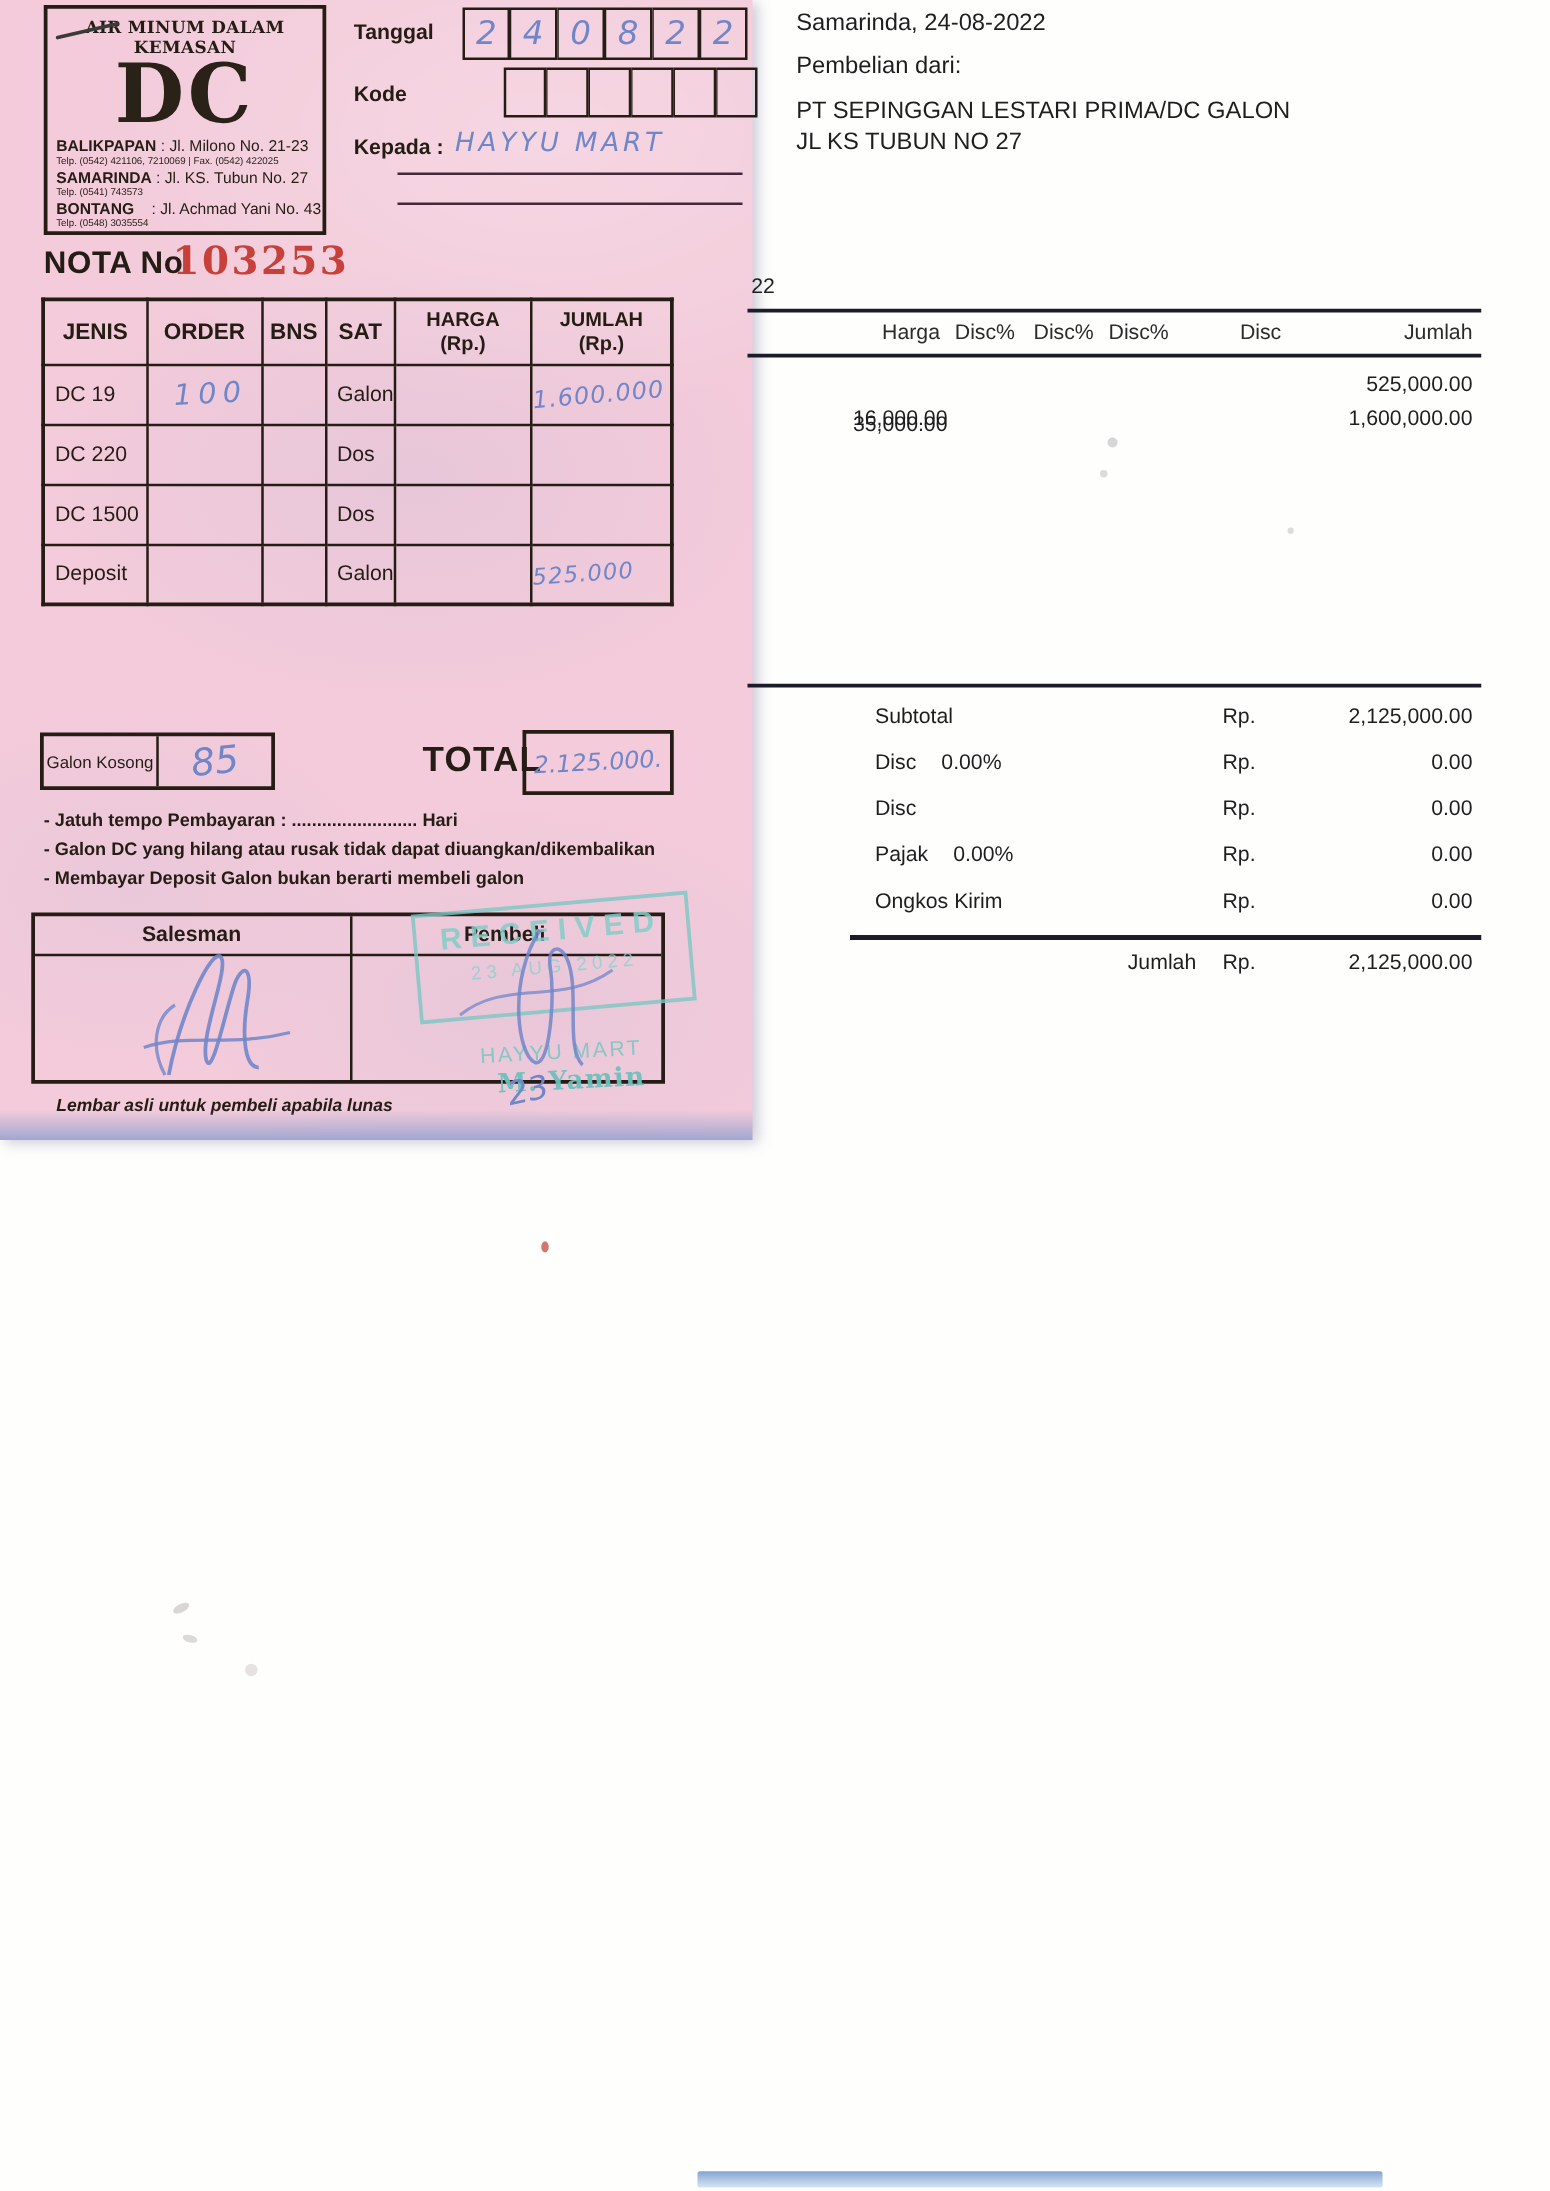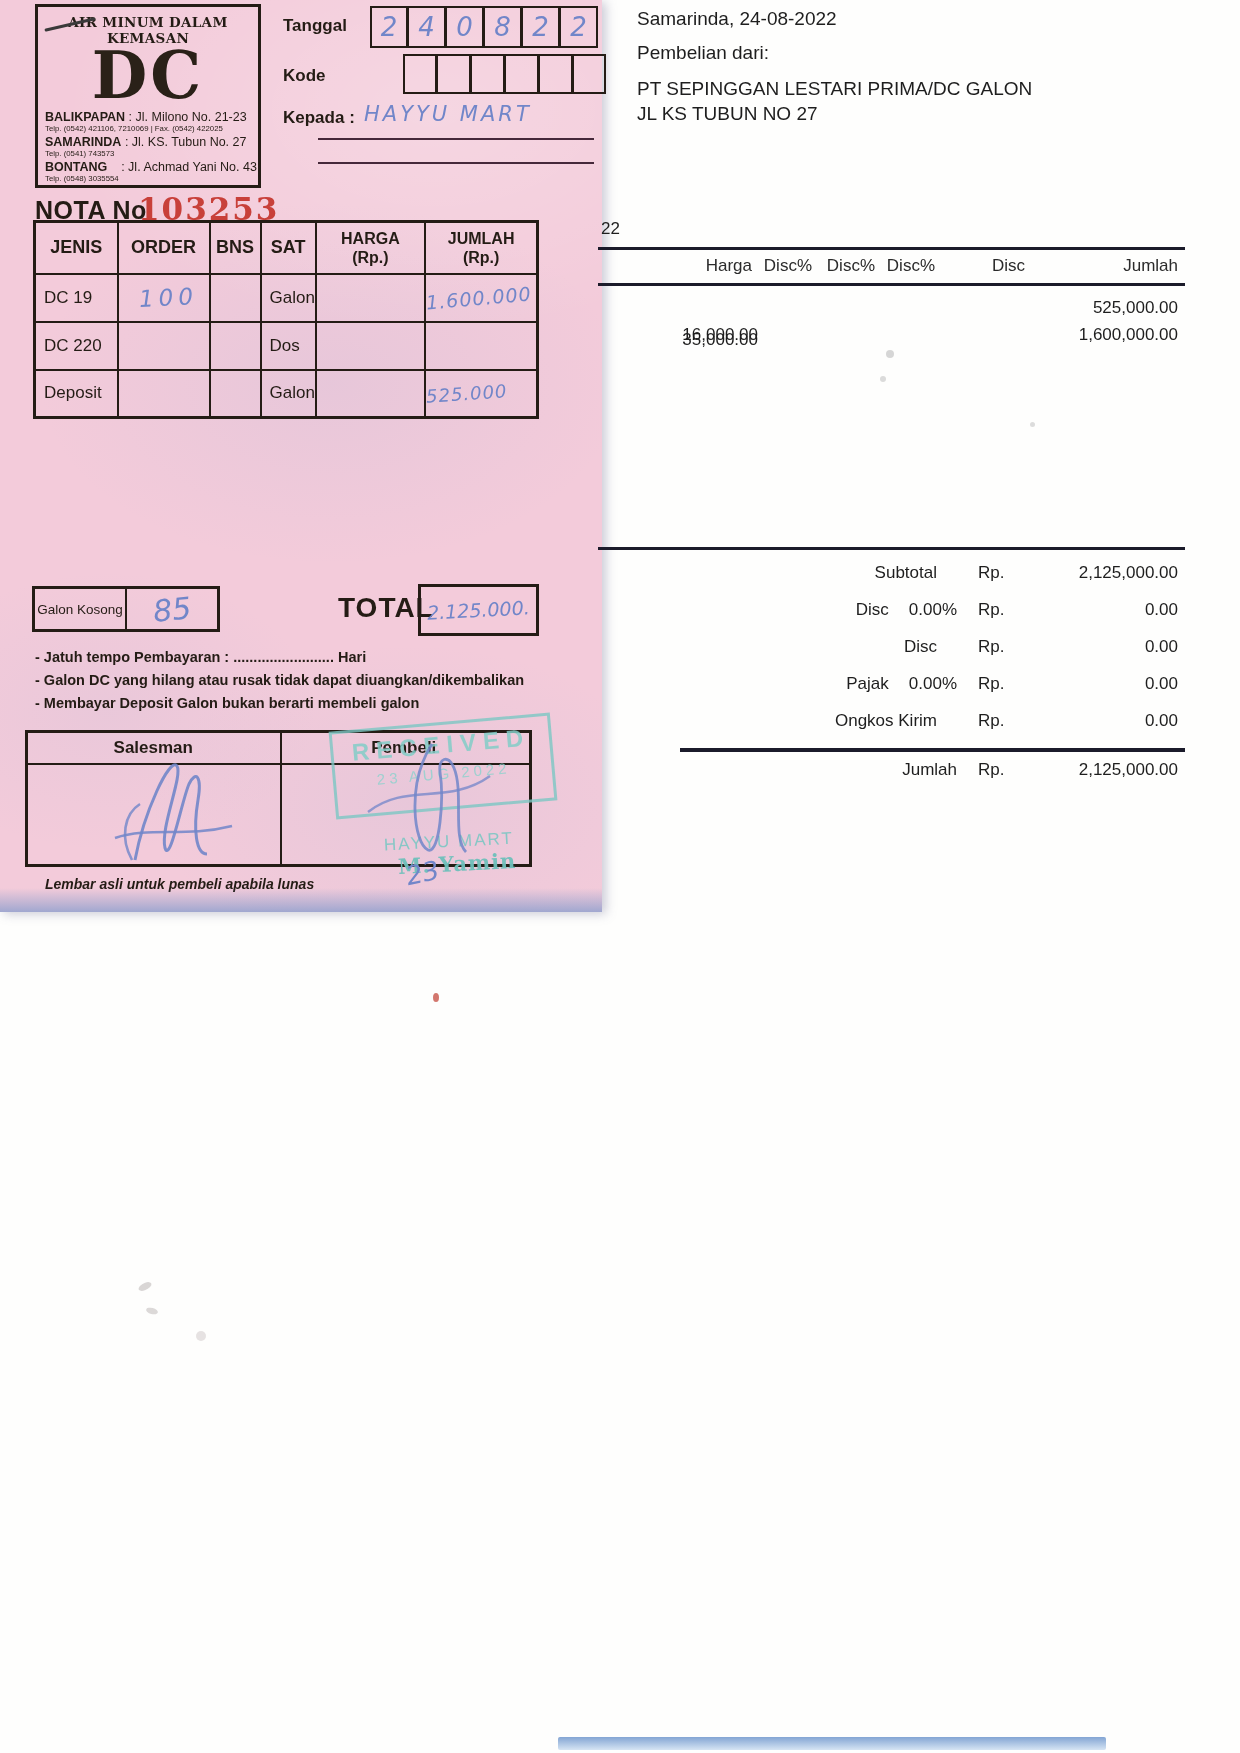--- a/index.html
+++ b/index.html
@@ -40,21 +40,21 @@
   .cbox:first-child { border-left-width:2px; }
   .hw { font-family:"DejaVu Sans", sans-serif; font-style:italic; color:#7186c9; }
   .kepada-line { position:absolute; height:2px; background:#45283a; }
 
   
   .nota-label { position:absolute; left:35px; top:196px; font-size:25px; font-weight:900; letter-spacing:.5px; color:#241c15; }
   .nota-num { position:absolute; left:138px; top:191px; font-family:"DejaVu Serif", serif; font-weight:bold;
     font-size:31px; letter-spacing:2px; color:#c8403a; }
 
   
-  table.items { position:absolute; left:33px; top:220px; border-collapse:collapse; table-layout:fixed; }
+  table.items { position:absolute; left:33px; top:238px; border-collapse:collapse; table-layout:fixed; }
   table.items th, table.items td { border:2px solid #241c15; color:#241c15; }
   table.items { border:3px solid #241c15; }
   table.items th { font-size:18px; font-weight:bold; text-align:center; height:52px; line-height:19px; }
   table.items td { height:48px; font-size:17px; padding-left:8px; position:relative; }
   .sat-val { font-size:14px; }
   .cell-hw { position:absolute; inset:0; display:flex; align-items:center; }
 
   
   .gk-box { position:absolute; left:32px; top:586px; display:flex; border:3px solid #241c15; height:46px; }
   .gk-label { width:92px; display:flex; align-items:center; justify-content:center; font-size:13.5px;
@@ -87,21 +87,21 @@
     font-size:21px; letter-spacing:1px; color:rgba(110,192,187,.95); transform:rotate(-3deg); }
   .hw-23 { position:absolute; left:406px; top:858px; font-size:26px; transform:rotate(-12deg); }
 
   .footer-note { position:absolute; left:45px; top:876px; font-size:14px; font-weight:bold; font-style:italic; color:#241c15; }
 
   
   .inv { color:#1e1e1e; font-size:19px; }
   .line { position:absolute; background:#1b1b2a; }
   .rt { text-align:right; }
   .inv-head { font-size:17px; color:#2b2b2b; }
-  .sum-label { display:flex; justify-content:flex-end; gap:20px; font-size:17px; color:#1e1e1e; }
+  .sum-label { display:flex; gap:20px; font-size:17px; color:#1e1e1e; }
 
   
   .speck { position:absolute; border-radius:50%; }
   .bottom-streak { position:absolute; left:558px; top:1737px; width:548px; height:13px;
     background:linear-gradient(to bottom, #6d95cc, #cfe0f2); opacity:.85; border-radius:2px; }
   svg.sig { position:absolute; overflow:visible; }
 </style>
 </head>
 <body>
 
@@ -207,20 +207,28 @@
         </tr>
         <tr>
           <td>DC 220</td>
           <td></td>
           <td></td>
           <td class="sat-val">Dos</td>
           <td></td>
           <td></td>
         </tr>
         <tr>
+          <td>DC 1500</td>
+          <td></td>
+          <td></td>
+          <td class="sat-val">Dos</td>
+          <td></td>
+          <td></td>
+        </tr>
+        <tr>
           <td>Deposit</td>
           <td></td>
           <td></td>
           <td class="sat-val">Galon</td>
           <td></td>
           <td>
               <span class="cell-hw">
                 <span class="hw" style="font-size:18px; letter-spacing:1px; transform:rotate(-4deg);">525.000</span>
               </span>
             </td>

